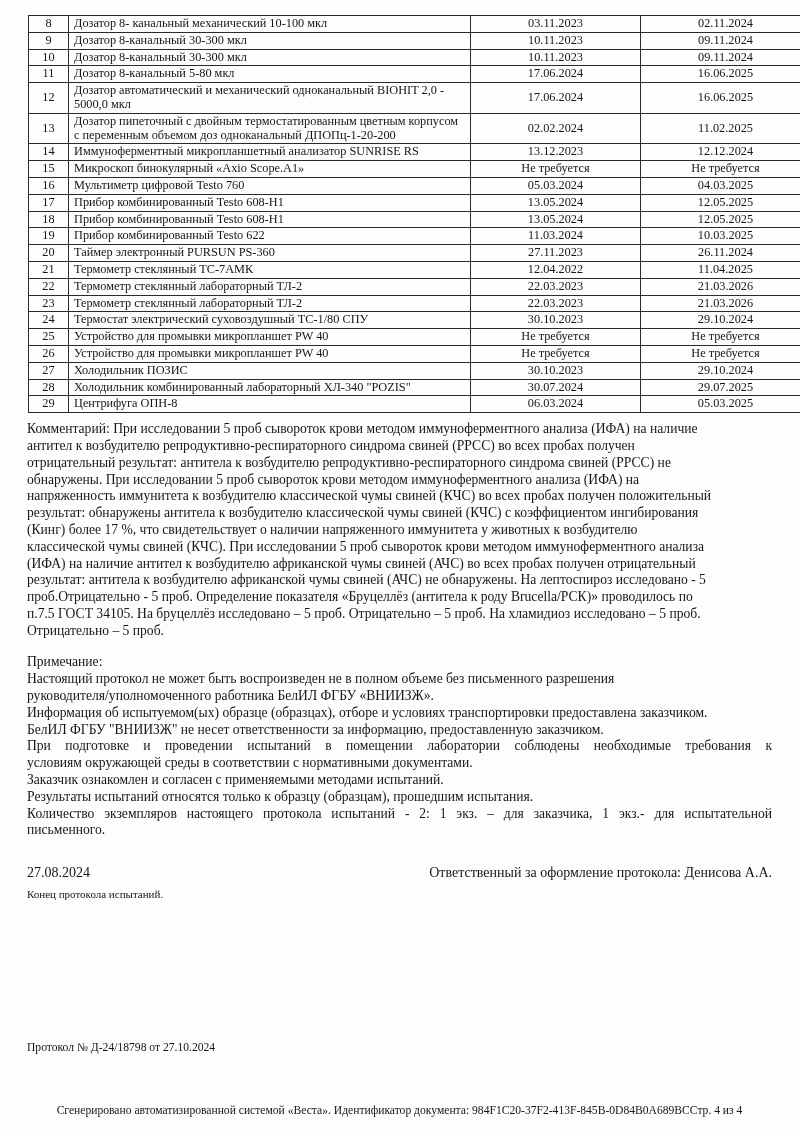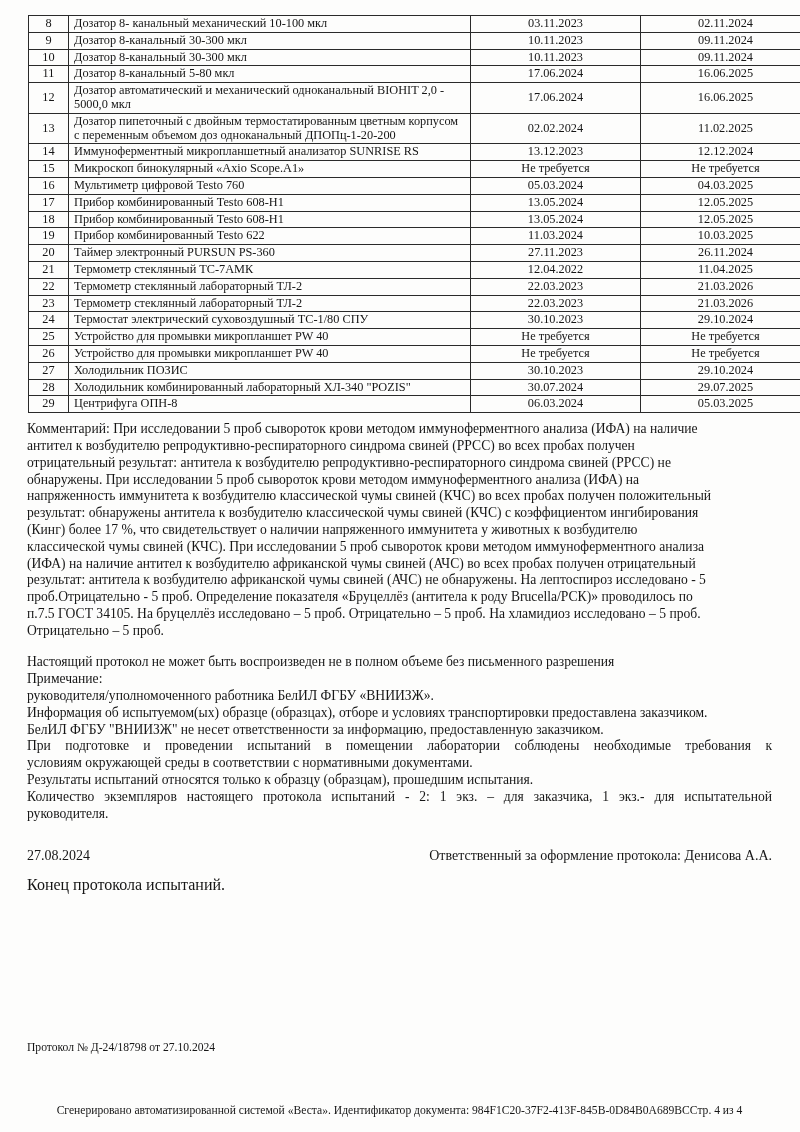--- a/index.html
+++ b/index.html
@@ -30,22 +30,22 @@
   .comment{margin-top:8px;}
   .note{margin-top:15px;}
   .b{font-weight:normal;}
   .j{text-align:justify;text-align-last:justify;}
   .sigrow{
     margin:25px 0 0 27px;width:745px;
     display:flex;justify-content:space-between;
     font-size:14px;line-height:17px;
   }
   .endline{
-    margin:12px 0 0 27px;width:745px;
-    font-size:16px;line-height:18px;
+    margin:4px 0 0 27px;width:745px;
+    font-size:11px;line-height:18px;
   }
   
   .footer{
     position:absolute;left:27px;right:28px;bottom:14px;
     font-size:11.6px;line-height:15.5px;
   }
   .footer-row{display:flex;justify-content:center;margin-top:47px;}
 </style>
 </head>
 <body>
@@ -238,30 +238,31 @@
 
       <div>проб.Отрицательно - 5 проб. Определение показателя «Бруцеллёз (антитела к роду Brucella/РСК)» проводилось по</div>
 
       <div>п.7.5 ГОСТ 34105. На бруцеллёз исследовано – 5 проб. Отрицательно – 5 проб. На хламидиоз исследовано – 5 проб.</div>
 
       <div>Отрицательно – 5 проб.</div>
 
   </div>
 
   <div class="textblock note">
+    <div>Примечание:</div>
     <div>Настоящий протокол не может быть воспроизведен не в полном объеме без письменного разрешения</div>
-    <div>Примечание:</div>
     <div>руководителя/уполномоченного работника БелИЛ ФГБУ «ВНИИЗЖ».</div>
     <div>Информация об испытуемом(ых) образце (образцах), отборе и условиях транспортировки предоставлена заказчиком.</div>
     <div>БелИЛ ФГБУ "ВНИИЗЖ" не несет ответственности за информацию, предоставленную заказчиком.</div>
     <div class="j">При подготовке и проведении испытаний в помещении лаборатории соблюдены необходимые требования к</div>
     <div>условиям окружающей среды в соответствии с нормативными документами.</div>
+    <div>Заказчик ознакомлен и согласен с применяемыми методами испытаний.</div>
     <div class="b">Результаты испытаний относятся только к образцу (образцам), прошедшим испытания.</div>
     <div class="j">Количество экземпляров настоящего протокола испытаний - 2: 1 экз. – для заказчика, 1 экз.- для испытательной</div>
-    <div>руководителя.</div>
+    <div>письменного.</div>
   </div>
 
   <div class="sigrow">
     <span>27.08.2024</span>
     <span>Ответственный за оформление протокола: Денисова А.А.</span>
   </div>
   <div class="endline">Конец протокола испытаний.</div>
 
   <div class="footer">
     <div>Протокол № Д-24/18798 от 27.10.2024</div>

